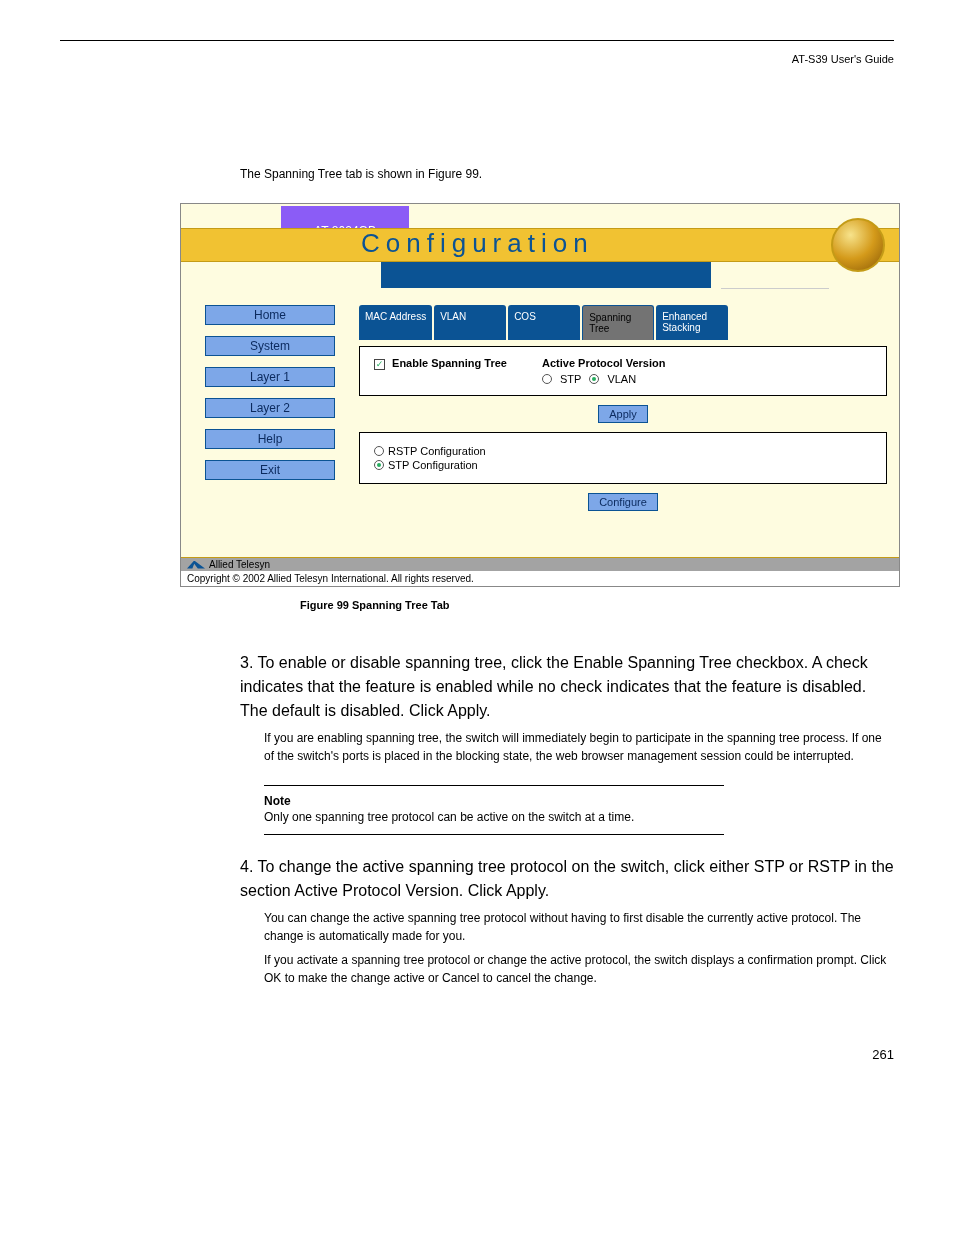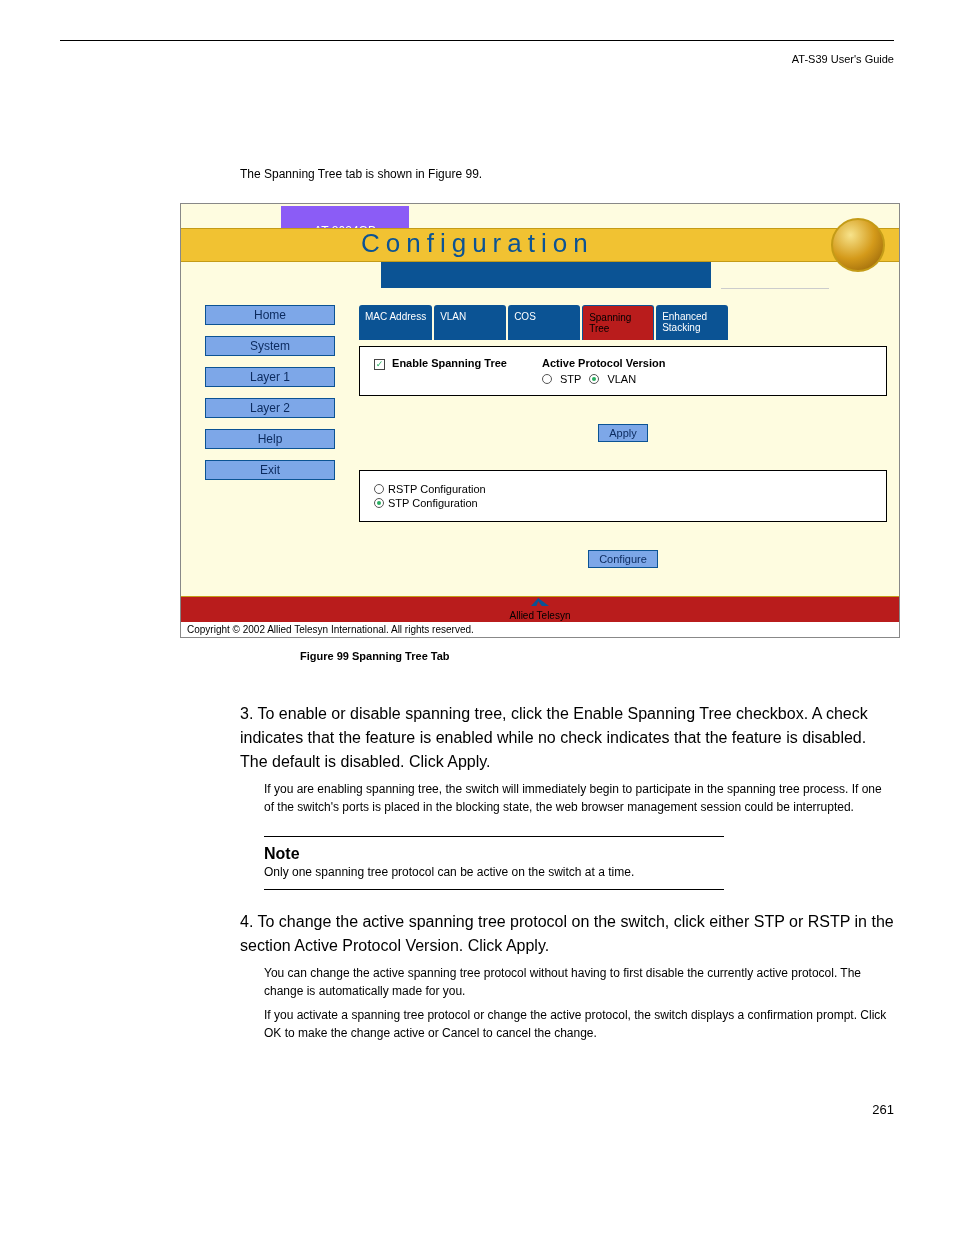--- a/index.html
+++ b/index.html
@@ -104,32 +104,32 @@
     background: #0b5394;
     color: #fff;
     font-size: 10px;
     padding: 6px 6px;
     min-width: 72px;
     border-top-left-radius: 3px;
     border-top-right-radius: 3px;
     cursor: pointer;
     line-height: 1.1;
   }
-  .tab-spanning { background: #b91c1c; color: #000; border: 1px solid #0b5394; border-bottom: none; }
+  .tab-spanning { background: #737373; color: #000; border: 1px solid #0b5394; border-bottom: none; }
   .panel {
     background: #fff;
     border: 1px solid #000;
     padding: 10px 14px;
     font-size: 11px;
   }
   .panel-row { display: flex; gap: 35px; }
   .active-proto { font-weight: bold; margin-bottom: 4px; }
   .apply-btn, .config-btn {
     display: block;
-    margin: 28px auto;
+    margin: 9px auto;
     background: #7da7e8;
     border: 1px solid #0b5394;
     color: #0b2a5e;
     font-size: 11px;
     padding: 2px 10px;
     cursor: pointer;
   }
   .panel2 {
     background: #fff;
     border: 1px solid #000;
@@ -145,25 +145,25 @@
   .radio-dot.checked::after {
     content: ""; position: absolute; left: 2px; top: 2px;
     width: 4px; height: 4px; border-radius: 50%; background: #27ae60;
   }
   .checkbox-box {
     width: 11px; height: 11px; border: 1px solid #444;
     display: inline-flex; align-items: center; justify-content: center;
     font-size: 9px; color: #27ae60; margin-right: 4px;
   }
   .ss-footer {
-    background: #b91c1c;
+    background: #a3a3a3;
     border-top: 1px solid #c49b17;
     font-size: 10px;
     padding: 1px 6px;
-    display: flex; align-items: center; gap: 4px; flex-direction: column;
+    display: flex; align-items: center; gap: 4px;
   }
   .logo-swoosh {
     width: 18px; height: 8px;
     background: #0b5394;
     display: inline-block;
     clip-path: polygon(0% 100%, 40% 0%, 100% 100%, 60% 100%, 40% 40%, 30% 100%);
   }
   .copyright {
     font-size: 10px;
     padding: 2px 6px;
@@ -181,21 +181,21 @@
   .sub-para {
     margin: 6px 0 4px 204px;
     font-size: 12px;
     line-height: 1.5;
   }
   .note-block {
     margin: 20px 0 20px 204px;
     width: 460px;
   }
   .note-rule { border: none; border-top: 1px solid #000; margin: 8px 0; }
-  .note-title { font-weight: bold; font-size: 16px; }
+  .note-title { font-weight: bold; font-size: 12px; }
   .note-text { font-size: 12px; line-height: 1.5; }
   .page-num { text-align: right; margin-top: 60px; font-size: 13px; }
 </style>
 </head>
 <body>
 
 <div class="page-header">
   <span class="page-header-left"></span>
   <span>AT-S39 User's Guide</span>
 </div>

